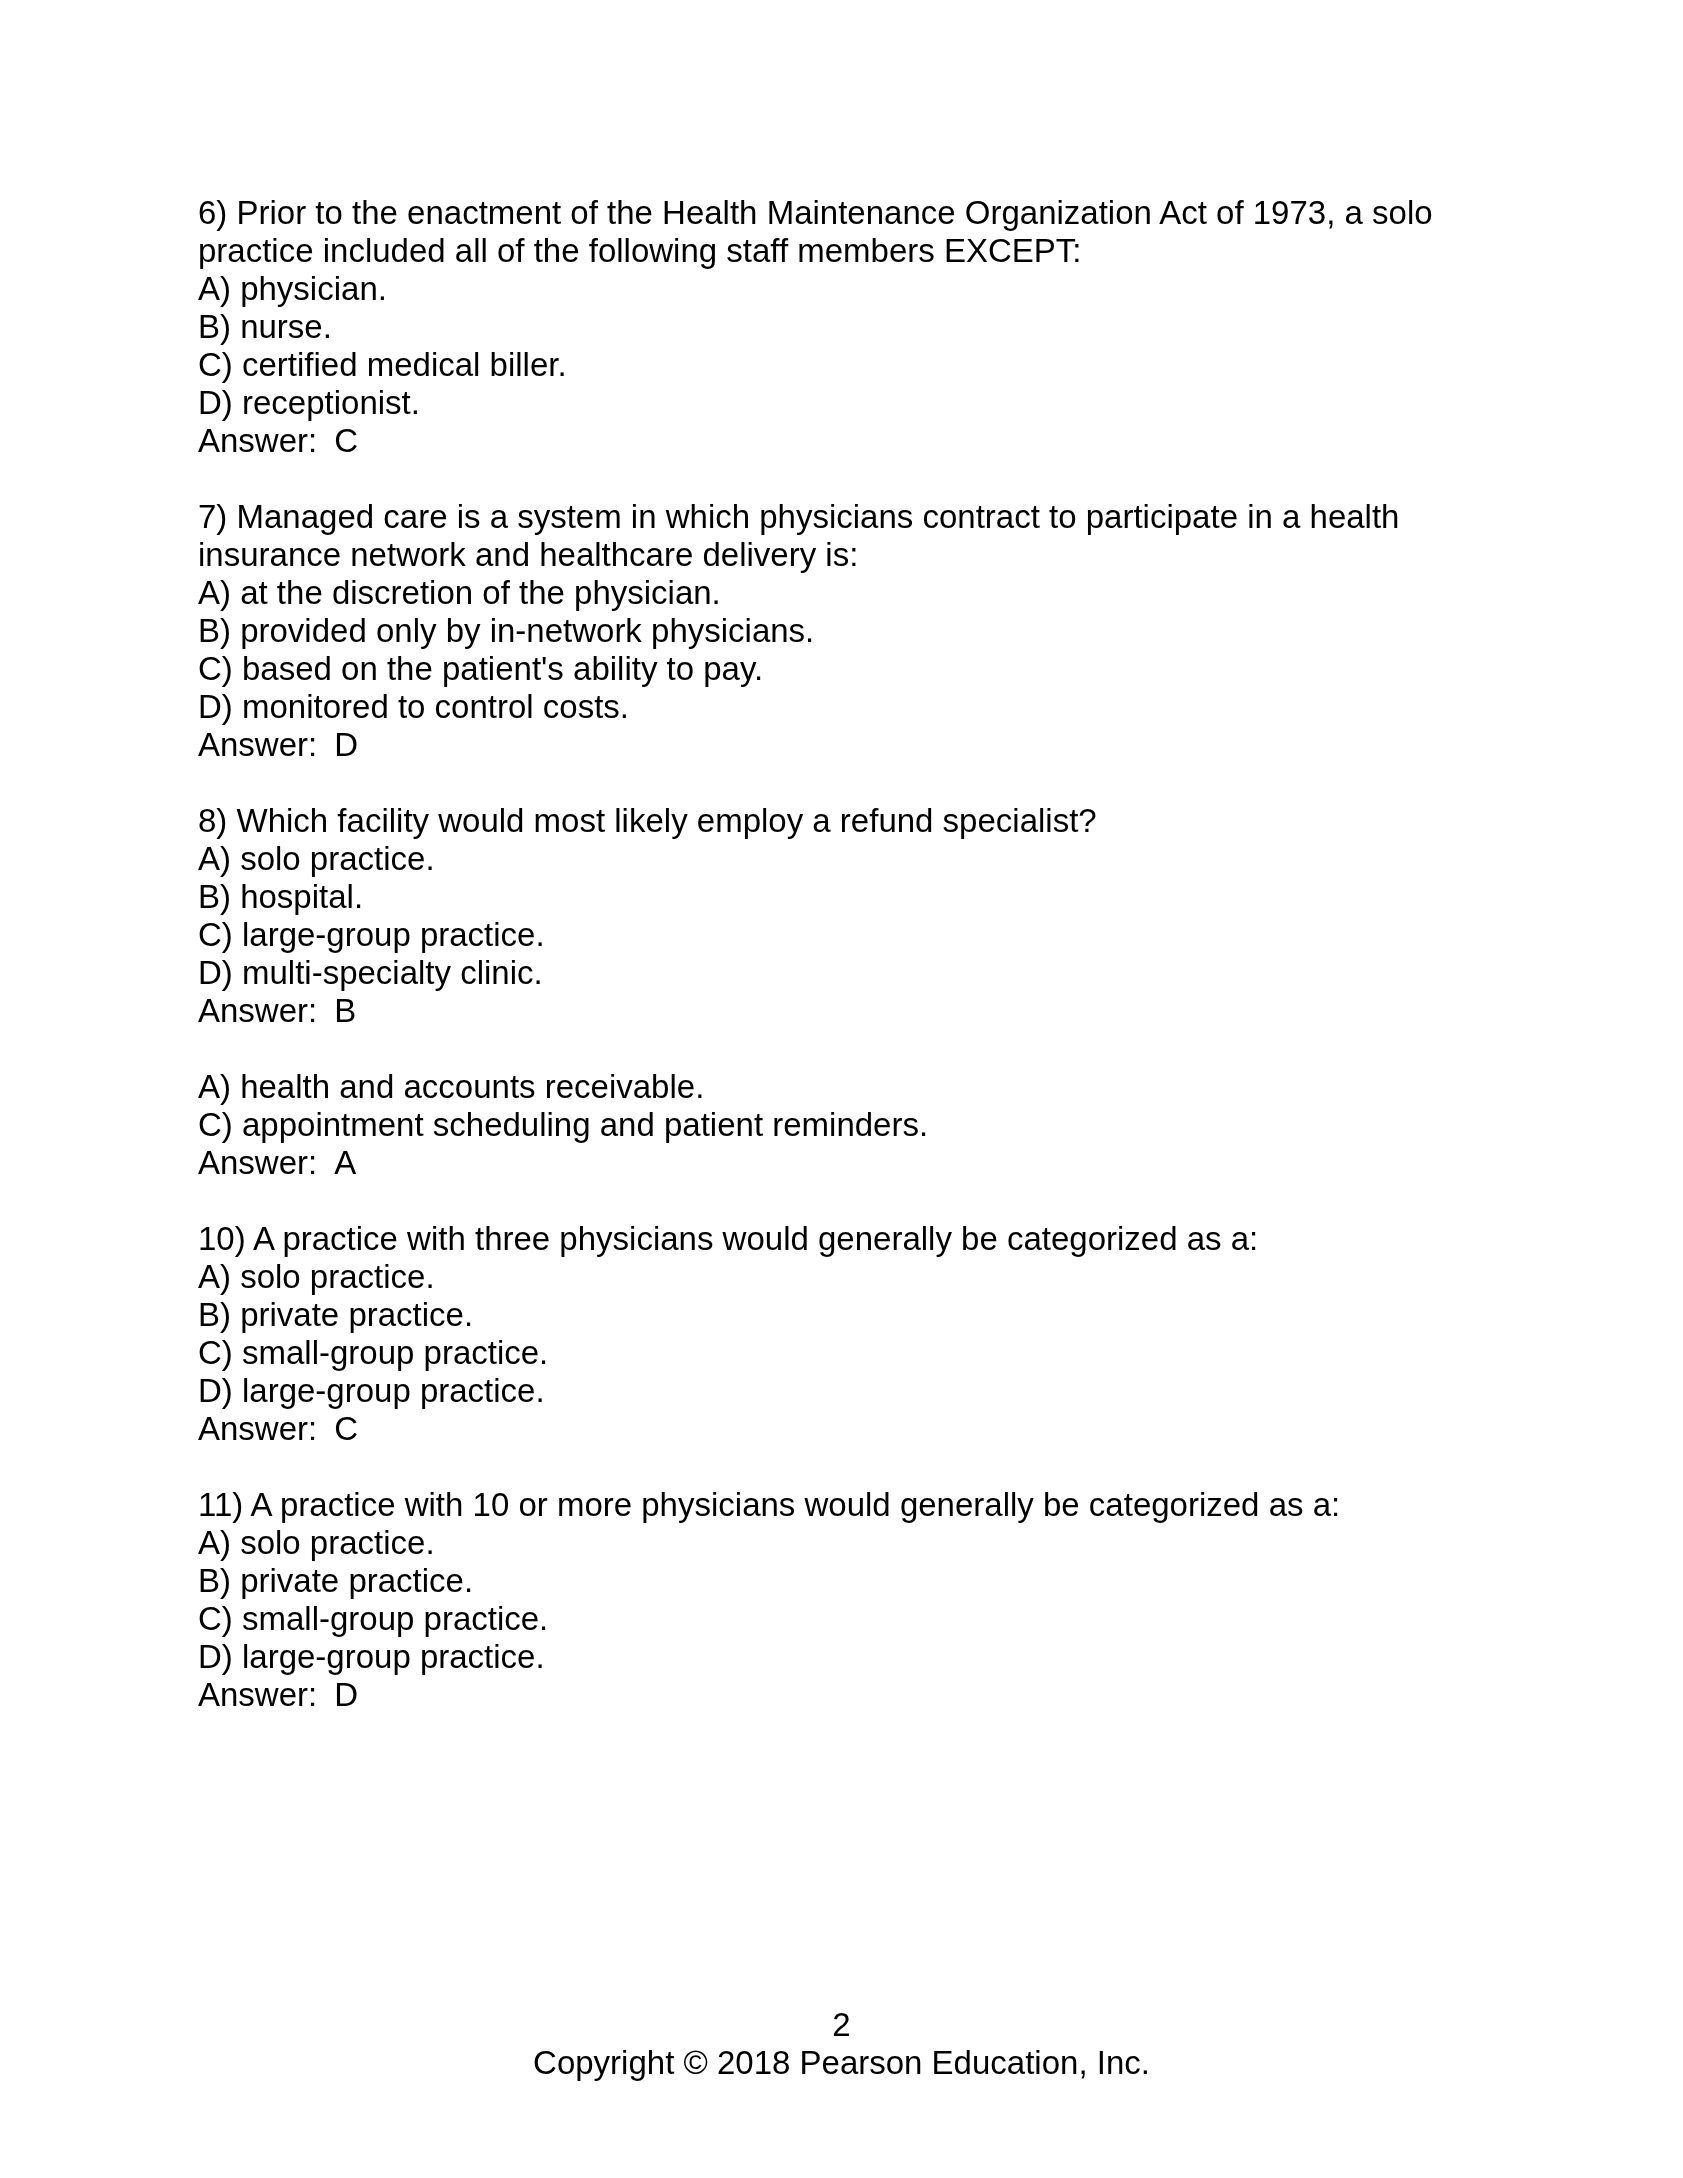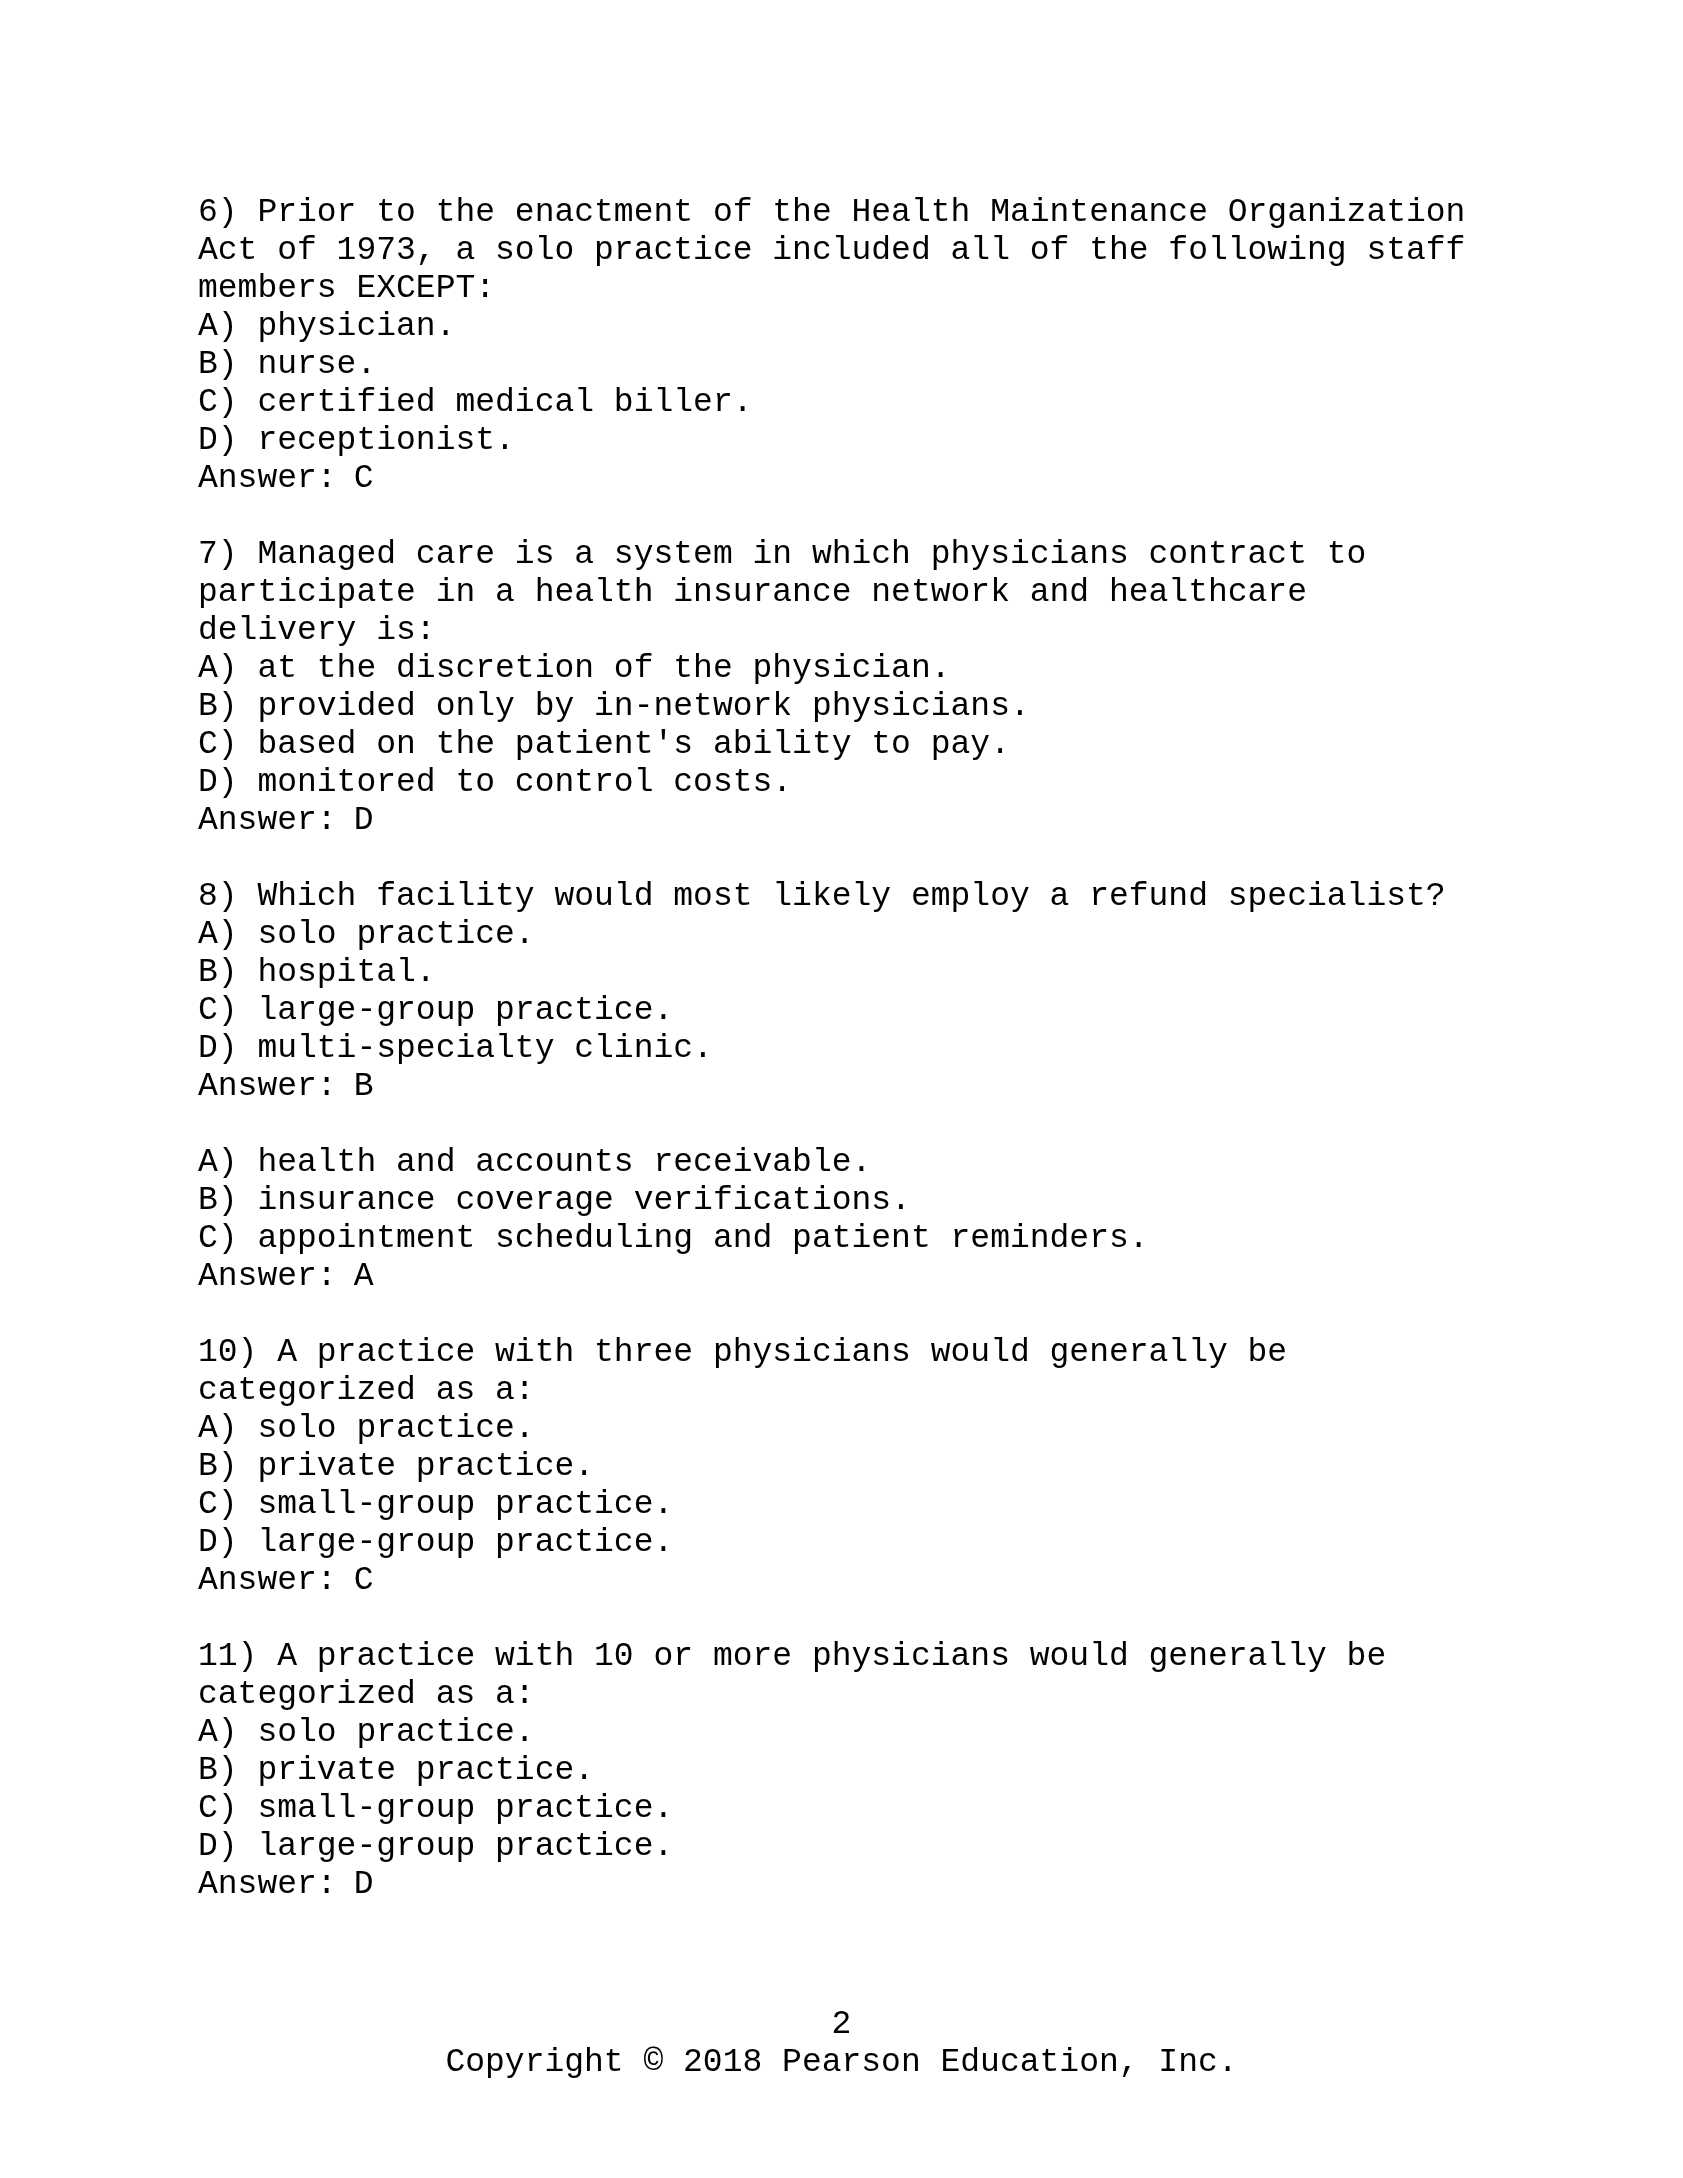--- a/index.html
+++ b/index.html
@@ -6,21 +6,21 @@
       margin: 0;
       padding: 0;
       background: #ffffff;
     }
     .page {
       position: relative;
       width: 1683px;
       height: 2178px;
       background: #ffffff;
       color: #000000;
-      font-family: Liberation Mono, monospace;
+      font-family: Liberation Sans, sans-serif;
       font-size: 33px;
       line-height: 38px;
       overflow: hidden;
     }
     .content {
       position: absolute;
       left: 198px;
       top: 194px;
       width: 1287px;
     }
@@ -69,21 +69,20 @@
       <div class="qtext">8) Which facility would most likely employ a refund specialist?</div>
       <div class="option">A) solo practice.</div>
       <div class="option">B) hospital.</div>
       <div class="option">C) large-group practice.</div>
       <div class="option">D) multi-specialty clinic.</div>
       <div class="answer"><span>Answer:</span><span class="ans-val">B</span></div>
     </section>
 
     <section class="question">
       <div class="option">A) health and accounts receivable.</div>
-      <div class="option">B) insurance coverage verifications.</div>
       <div class="option">C) appointment scheduling and patient reminders.</div>
       <div class="answer"><span>Answer:</span><span class="ans-val">A</span></div>
     </section>
 
     <section class="question">
       <div class="qtext">10) A practice with three physicians would generally be categorized as a:</div>
       <div class="option">A) solo practice.</div>
       <div class="option">B) private practice.</div>
       <div class="option">C) small-group practice.</div>
       <div class="option">D) large-group practice.</div>

